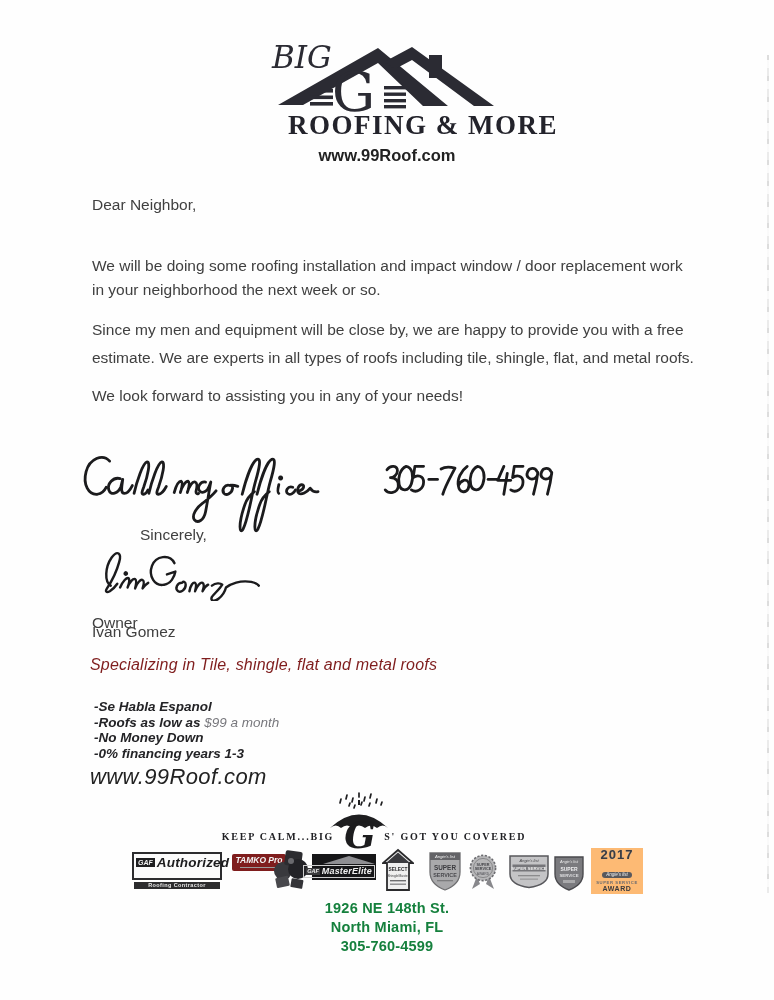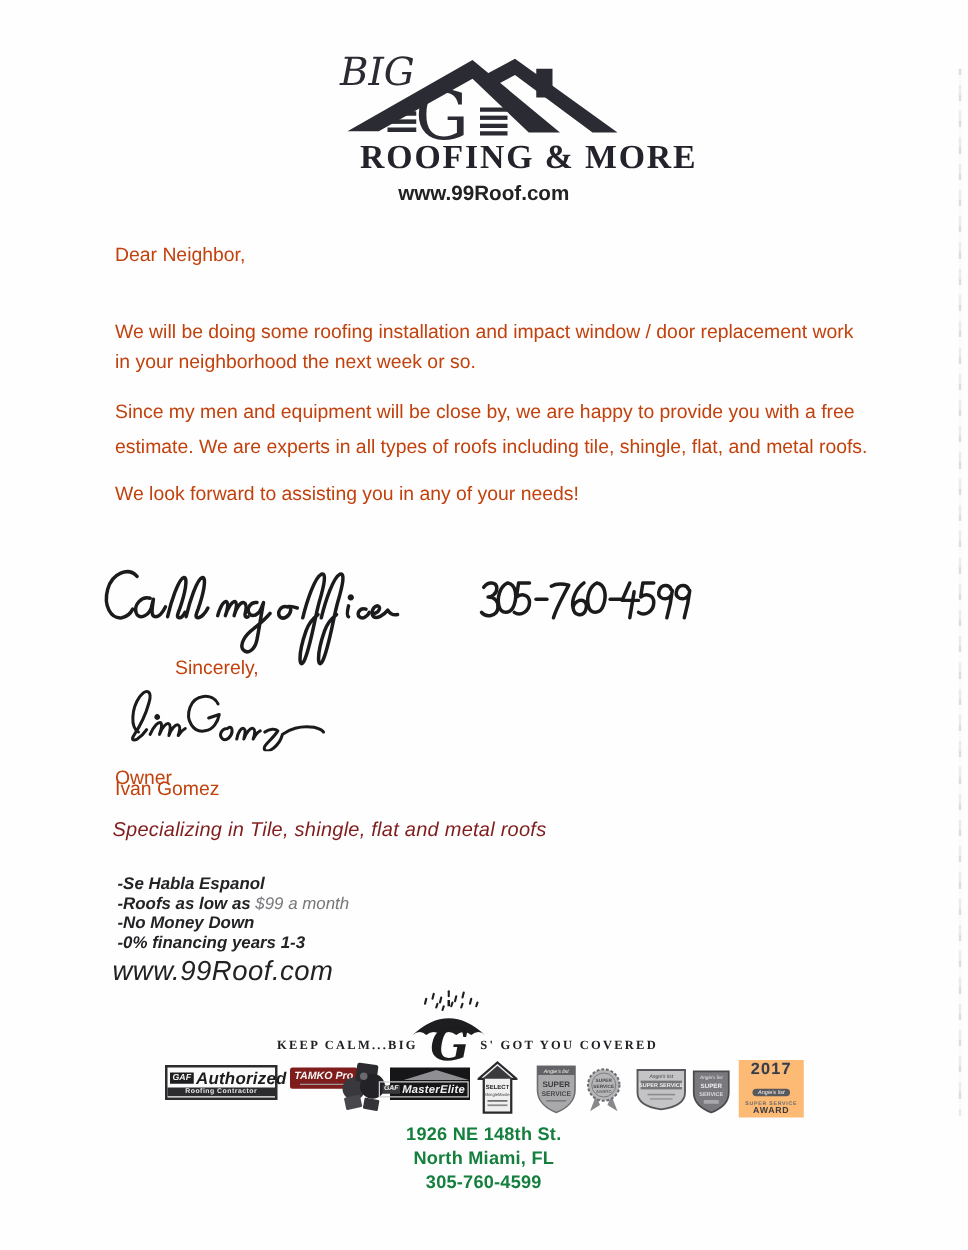--- a/index.html
+++ b/index.html
@@ -19,21 +19,21 @@
   .roofing-more{
     left:0;width:774px;top:110px;text-align:center;
     font-family:"Liberation Serif",serif;font-weight:bold;font-size:27px;
     letter-spacing:1.5px;color:#23232b;padding-left:36px;
   }
   .website-top{
     left:0;width:774px;top:146px;text-align:center;
     font-weight:bold;font-size:16.5px;color:#222;
   }
   
-  .body-text{font-size:15.5px;color:#c2410c;}
+  .body-text{font-size:15.5px;color:#404040;}
   .salutation{left:92px;top:196px;}
   .para1{left:92px;top:254px;width:602px;line-height:24px;}
   .para2{left:92px;top:316px;width:602px;line-height:28px;}
   .para3{left:92px;top:387px;width:602px;}
   .handwriting-svg{left:80px;top:452px;width:484px;height:88px;}
   .hand-stroke{fill:none;stroke:#1b1b1d;stroke-width:3.2;stroke-linecap:round;stroke-linejoin:round;}
   .closing{left:92px;top:526px;margin-left:48px;}
   .signature-svg{left:92px;top:544px;width:178px;height:57px;}
   .sig-stroke{fill:none;stroke:#1b1b1d;stroke-width:2.6;stroke-linecap:round;stroke-linejoin:round;}
   .signer-name{left:92px;top:623px;text-align:center;}
@@ -53,21 +53,21 @@
   .umbrella-svg{position:absolute;left:-12px;top:0;width:70px;height:40px;}
   .big-g-char{
     position:absolute;left:8px;bottom:-6px;
     font-family:"DejaVu Serif","Liberation Serif",serif;font-style:italic;font-weight:bold;
     font-size:37px;color:#1c1c1e;line-height:1;
   }
   
   .badges{left:132px;top:846px;width:516px;height:50px;}
   .badge{position:absolute;}
   .gaf-auth{left:0;top:6px;width:90px;height:28px;border:2px solid #2c2c2e;background:#fbfbfb;box-sizing:border-box;}
-  .gaf-auth .row{display:flex;align-items:center;gap:2px;padding:1px 2px 0 2px;}
+  .gaf-auth .row{display:flex;align-items:center;gap:2px;padding:1px 2px 12px 2px;}
   .gaf-box{background:#1e1e20;color:#f2f2f2;font-weight:bold;font-style:italic;font-size:7px;padding:1px 2px;line-height:1;}
   .auth-word{font-weight:bold;font-style:italic;font-size:13.5px;color:#1c1c1e;letter-spacing:.2px;}
   .gaf-auth .strip{background:#2c2c2e;color:#e8e8e8;font-size:5.5px;font-weight:bold;text-align:center;line-height:7px;letter-spacing:.4px;}
   .tamko{left:100px;top:8px;width:54px;height:17px;background:#7f1d1d;border-radius:2px;color:#f4f4f4;
          font-weight:bold;font-style:italic;font-size:8.5px;text-align:center;line-height:13px;}
   .tamko .tiny-rule{height:1px;background:#9a9a9a;margin:0 8px;}
   .tamko-cluster{left:139px;top:1px;width:38px;height:44px;}
   .master-elite{left:180px;top:8px;width:64px;height:26px;background:#161618;box-sizing:border-box;
                 display:flex;flex-direction:column;align-items:flex-end;justify-content:flex-end;padding:1px;}
   .me-roof{width:0;height:0;border-left:26px solid transparent;border-right:26px solid transparent;border-bottom:8px solid #8f8f93;margin-top:1px;}

